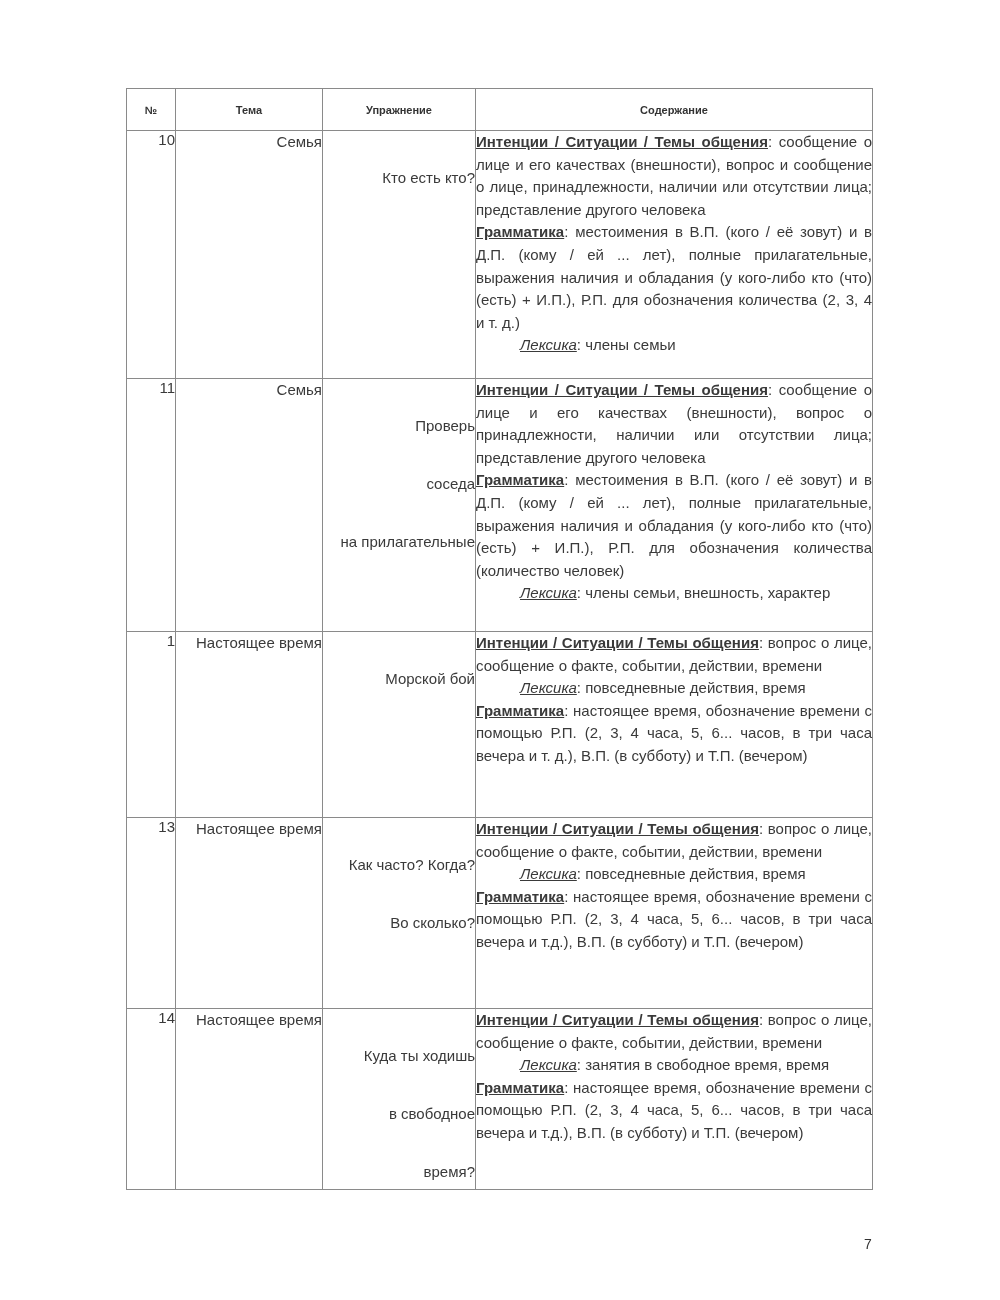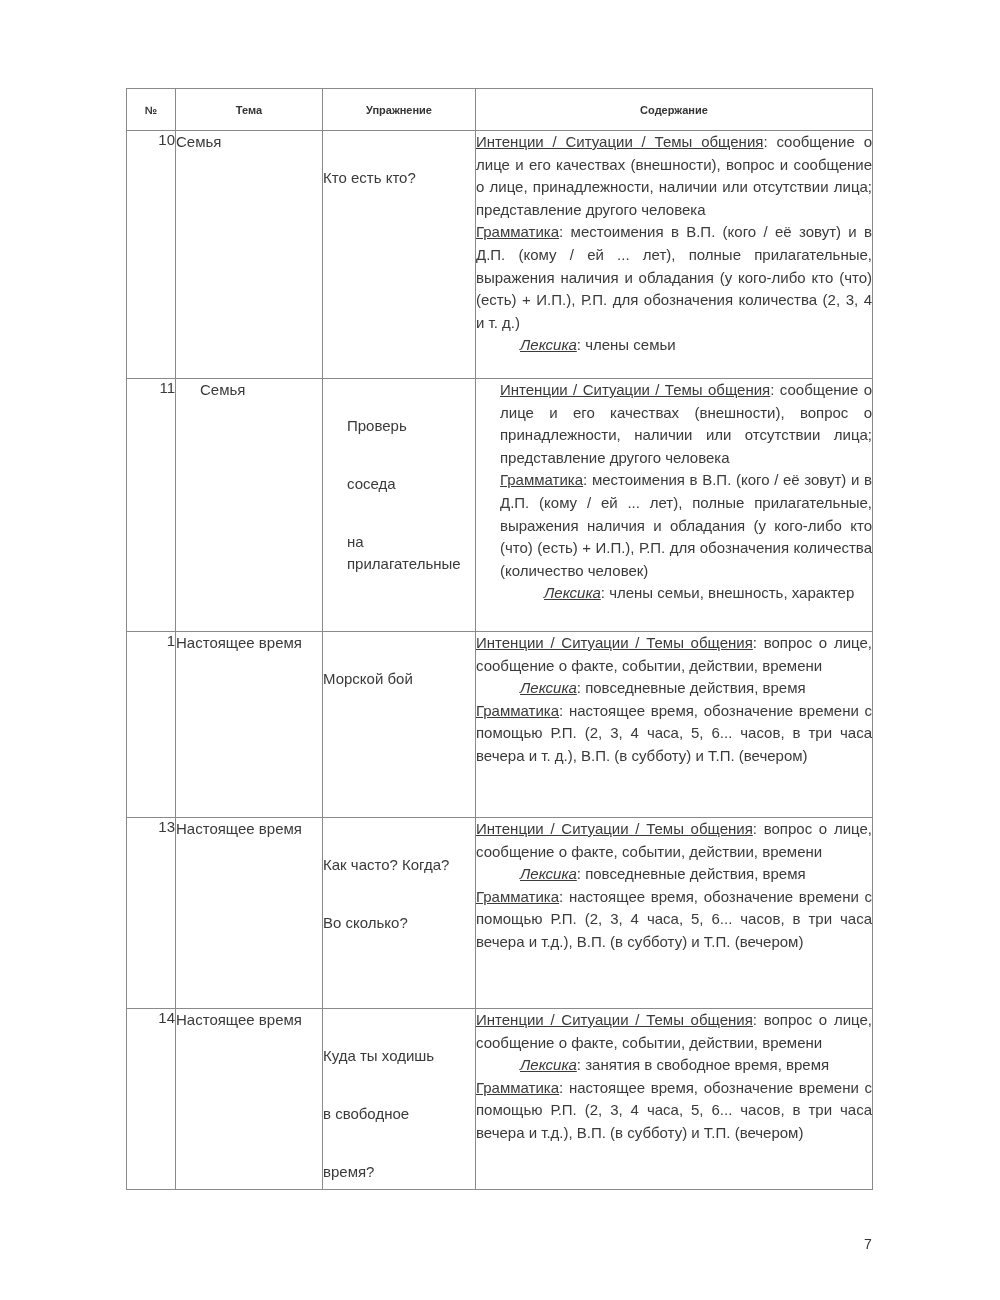--- a/index.html
+++ b/index.html
@@ -5,28 +5,28 @@
   html, body { margin: 0; padding: 0; background: #ffffff; }
   body { width: 1000px; height: 1300px; position: relative; font-family: "Liberation Sans", sans-serif; color: #3a3a3a; }
   table.plan { position: absolute; left: 126px; top: 88px; width: 746px; border-collapse: collapse; table-layout: fixed; }
   table.plan th, table.plan td { border: 1.5px solid #8a8a8a; vertical-align: top; padding: 0; }
   table.plan th { height: 41px; font-size: 11px; font-weight: bold; color: #333; vertical-align: middle; text-align: center; }
   col.c-num { width: 49px; }
   col.c-topic { width: 147px; }
   col.c-ex { width: 153px; }
   col.c-content { width: 397px; }
   td.num { text-align: right; font-size: 15px; padding-top: 10px; }
-  td.topic, td.ex { font-size: 15px; line-height: 22px; padding: 10px 8px 0 8px; }
+  td.topic, td.ex { font-size: 15px; line-height: 22px; padding: 10px 8px 0 8px; text-align: right; }
   td.content { font-size: 15px; line-height: 22.6px; padding: 9px 7px 8px 7px; text-align: justify; }
   .ex-line { display: block; margin-top: 36px; }
-  .lbl { text-decoration: underline; }
+  .lbl { text-decoration: underline; font-weight: bold; }
   .lbl-it { text-decoration: underline; font-style: italic; margin-left: 44px; }
   .para { display: block; }
   tr.r10 td { height: 247px; }
-  tr.r11 td { height: 252px; padding-left: 24px; }
+  tr.r11 td { height: 252px; }
   tr.r12 td { height: 185px; }
   tr.r13 td { height: 190px; }
   tr.r14 td { height: 180px; }
   .page-num { position: absolute; left: 864px; top: 1236px; font-size: 14px; color: #333; }
 </style>
 </head>
 <body>
 
 <table class="plan">
   <colgroup>

